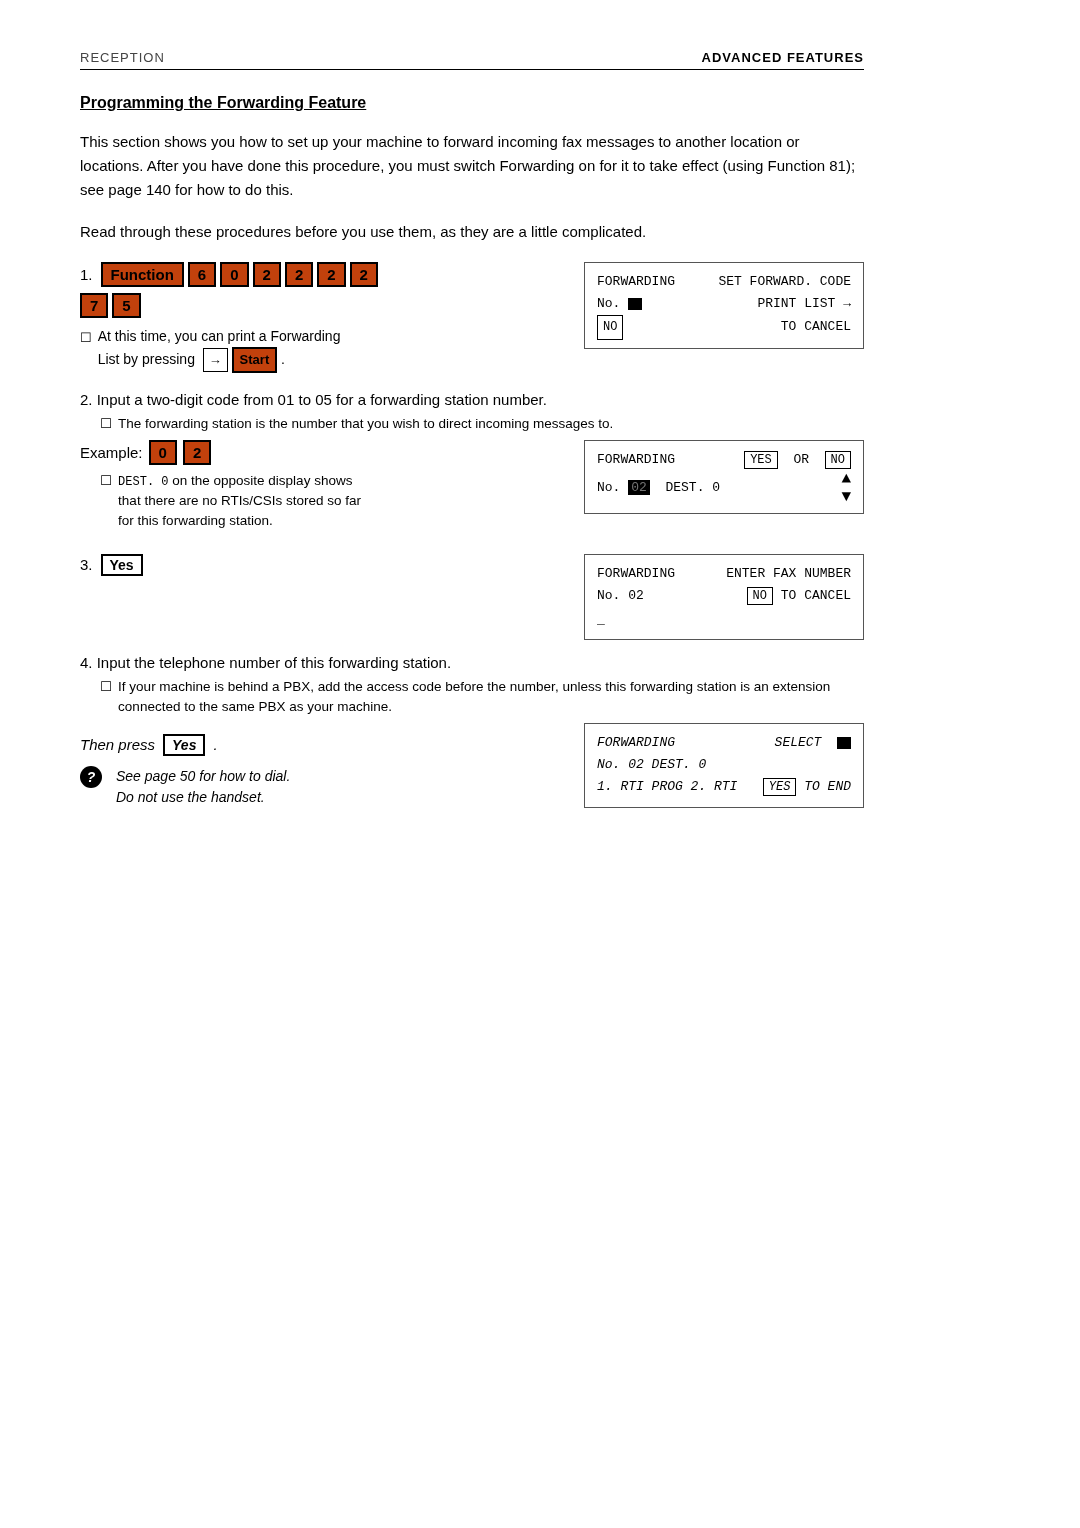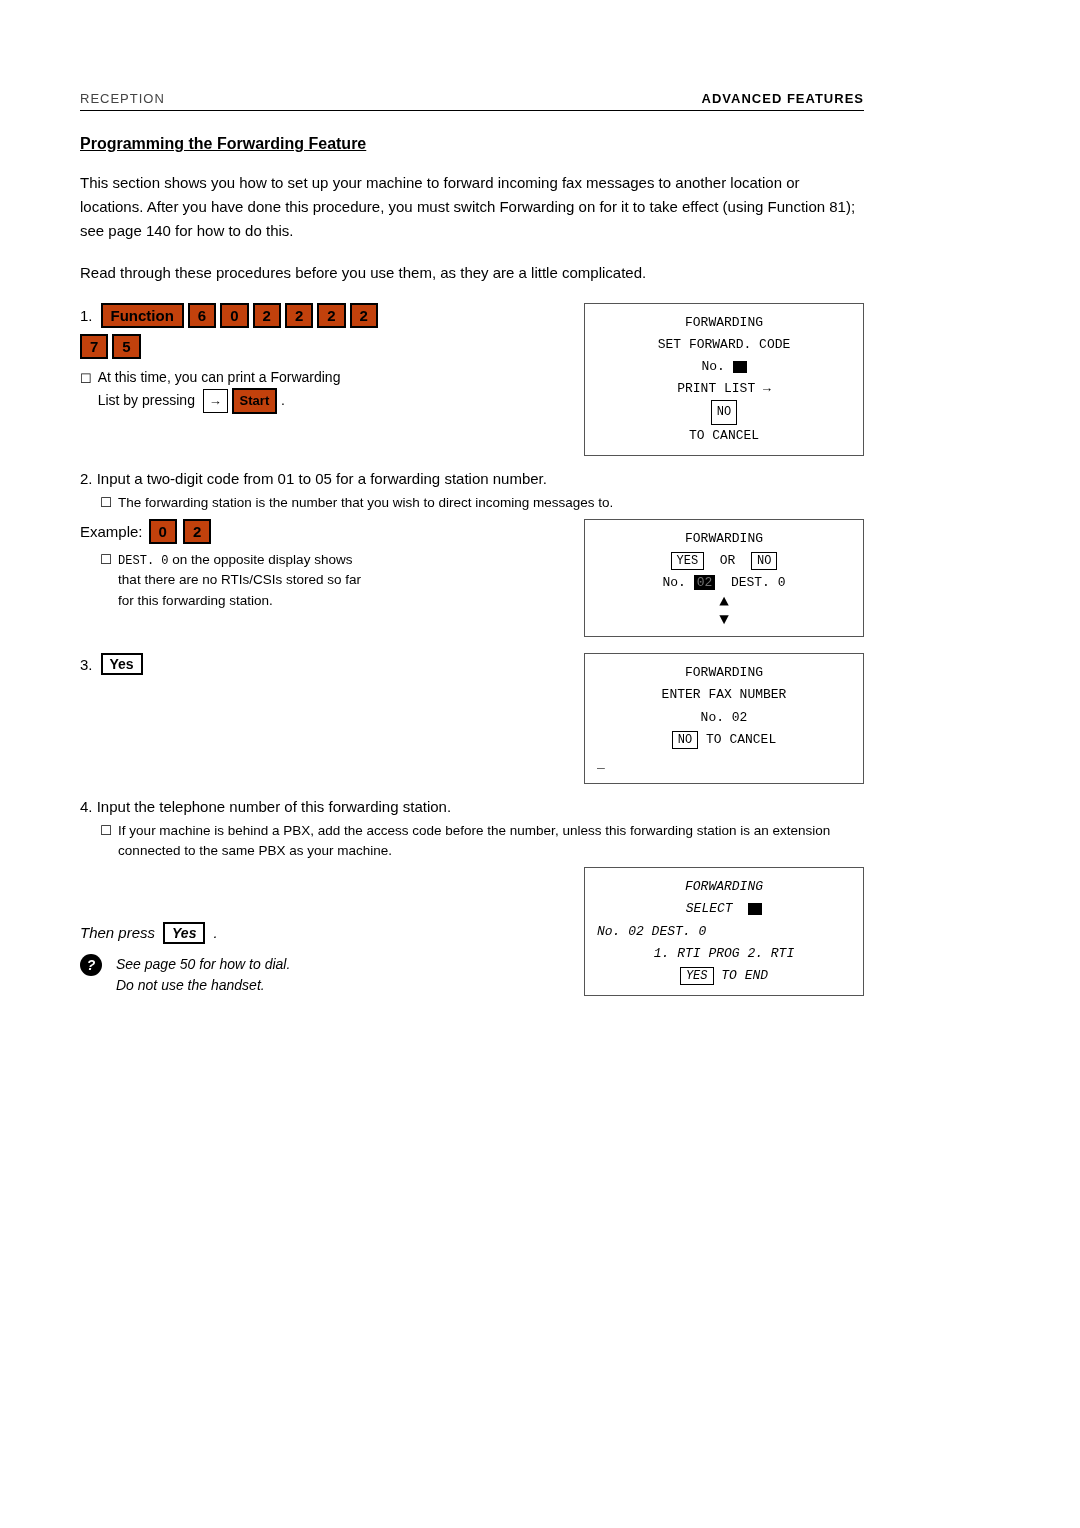--- a/index.html
+++ b/index.html
@@ -30,21 +30,20 @@
       font-size: 13px;
       letter-spacing: 1px;
       color: #444;
       text-transform: uppercase;
     }
     .header-right {
       font-size: 13px;
       font-weight: bold;
       letter-spacing: 1px;
       text-transform: uppercase;
-      margin-top: 41px;
     }
     .section-title {
       font-size: 16px;
       font-weight: bold;
       text-decoration: underline;
       margin-bottom: 18px;
     }
     .intro-text {
       font-size: 15px;
       line-height: 1.6;
@@ -108,21 +107,20 @@
       min-width: 280px;
       background: #fff;
       line-height: 1.7;
     }
     .display-row {
       display: flex;
       justify-content: space-between;
       align-items: center;
       font-family: 'Courier New', Courier, monospace;
       font-size: 13px;
-      flex-direction: column;
     }
     .filled-rect-sm {
       background: #000;
       display: inline-block;
       width: 14px;
       height: 12px;
       vertical-align: middle;
     }
     .small-box {
       border: 1.5px solid #000;

